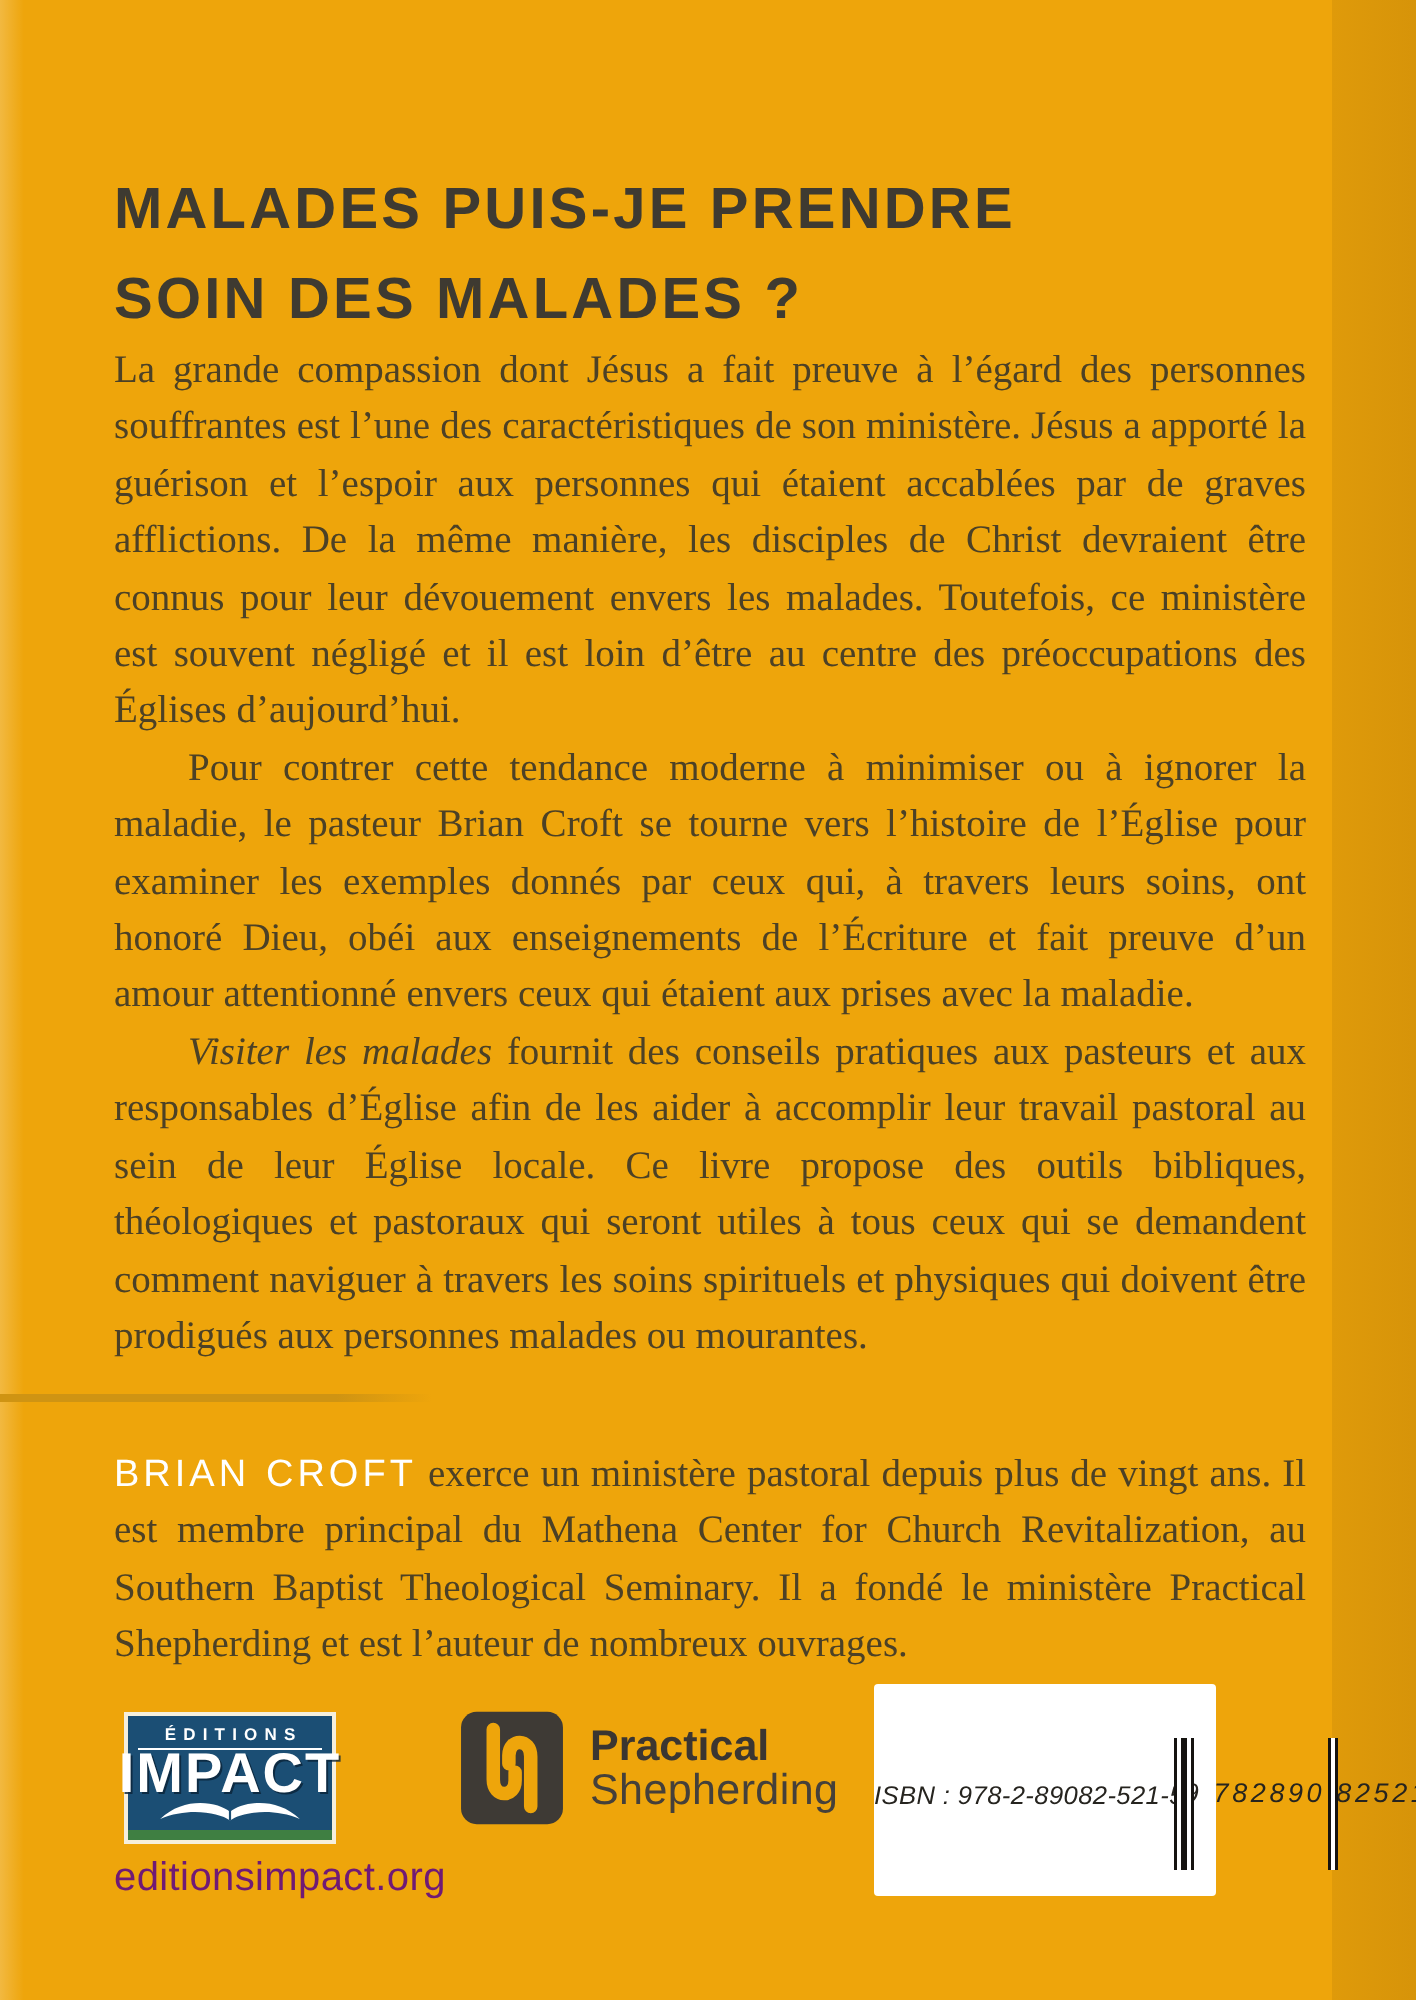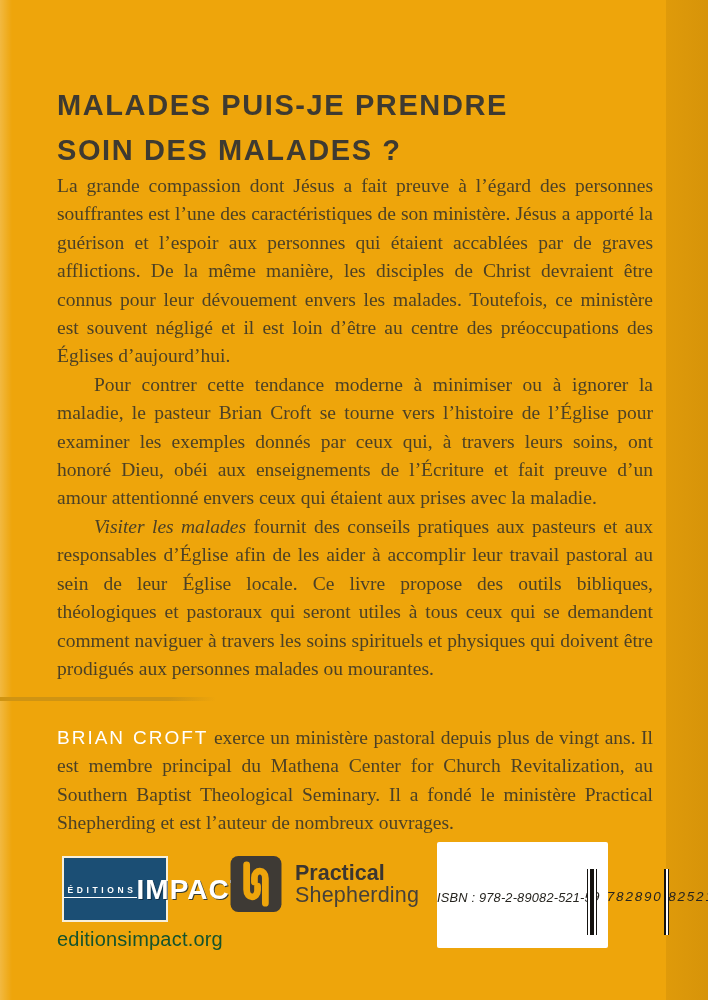--- a/index.html
+++ b/index.html
@@ -20,21 +20,21 @@
   .divider{position:absolute;left:0;top:697px;width:216px;height:4px;
          background:linear-gradient(90deg,#cf9413 78%,rgba(207,148,19,0));}
   .bio{position:absolute;left:57px;top:724px;width:596px;margin:0;
          font-family:"Liberation Serif","DejaVu Serif",serif;
          font-size:19.5px;line-height:28.4px;text-align:justify;color:var(--ink,#4c4126);}
   .author-name{font-family:"Liberation Sans",sans-serif;font-weight:400;color:#fff;
          font-size:19px;letter-spacing:2px;}
   
   .impact{position:absolute;left:62px;top:856px;width:106px;height:66px;box-sizing:border-box;
          background:var(--navy,#1b4e74);border:2px solid #f6efdc;
-         display:flex;flex-direction:row;align-items:center;}
+         display:flex;flex-direction:column;align-items:center;}
   .impact .ed{margin-top:4px;color:#fff;font-size:8.5px;font-weight:700;letter-spacing:3.6px;
          text-indent:3.6px;border-bottom:1px solid #fff;padding-bottom:2px;width:92px;text-align:center;}
   .impact .imp{color:#fff;font-weight:800;font-size:28px;line-height:23px;letter-spacing:1px;
          margin-top:0;text-shadow:1px 1px 0 rgba(10,35,55,.8);}
   .impact .book{margin-top:-3px;}
   .impact .green{width:100%;height:5px;background:var(--green,#3f7f42);margin-top:auto;}
   
   .ps{position:absolute;left:230px;top:855px;display:flex;align-items:center;gap:13px;}
   .ps-text .l1{display:block;font-size:21.5px;font-weight:700;line-height:21px;color:#3b3631;}
   .ps-text .l2{display:block;font-size:21.5px;font-weight:400;line-height:22px;color:#45403a;letter-spacing:.2px;}
@@ -47,21 +47,21 @@
            #151310 0 2px,#fff 2px 3px,#151310 3px 5px,#fff 5px 8px,
            #151310 8px 9px,#fff 9px 10px,#151310 10px 13px,#fff 13px 15px,
            #151310 15px 16px,#fff 16px 18px);}
   .guard{position:absolute;top:0;width:5px;height:66px;
          background:linear-gradient(90deg,#151310 0 1.5px,#fff 1.5px 3.5px,#151310 3.5px 5px);}
   .guard.g-left{left:0;}
   .guard.g-mid{left:72px;}
   .guard.g-right{right:0;}
   .digits{margin-top:3px;font-size:13.5px;letter-spacing:1.8px;color:#26241f;white-space:nowrap;}
   .website{position:absolute;left:57px;top:928px;font-size:20px;font-weight:500;
-         color:#14532d;letter-spacing:.2px;}
+         color:#701a75;letter-spacing:.2px;}
 </style>
 </head>
 <body>
 
 <div class="cover">
   <div class="edge-left"></div>
   <div class="edge-right"></div>
 
   <h1 class="title">
     <span>MALADES PUIS-JE PRENDRE</span>

